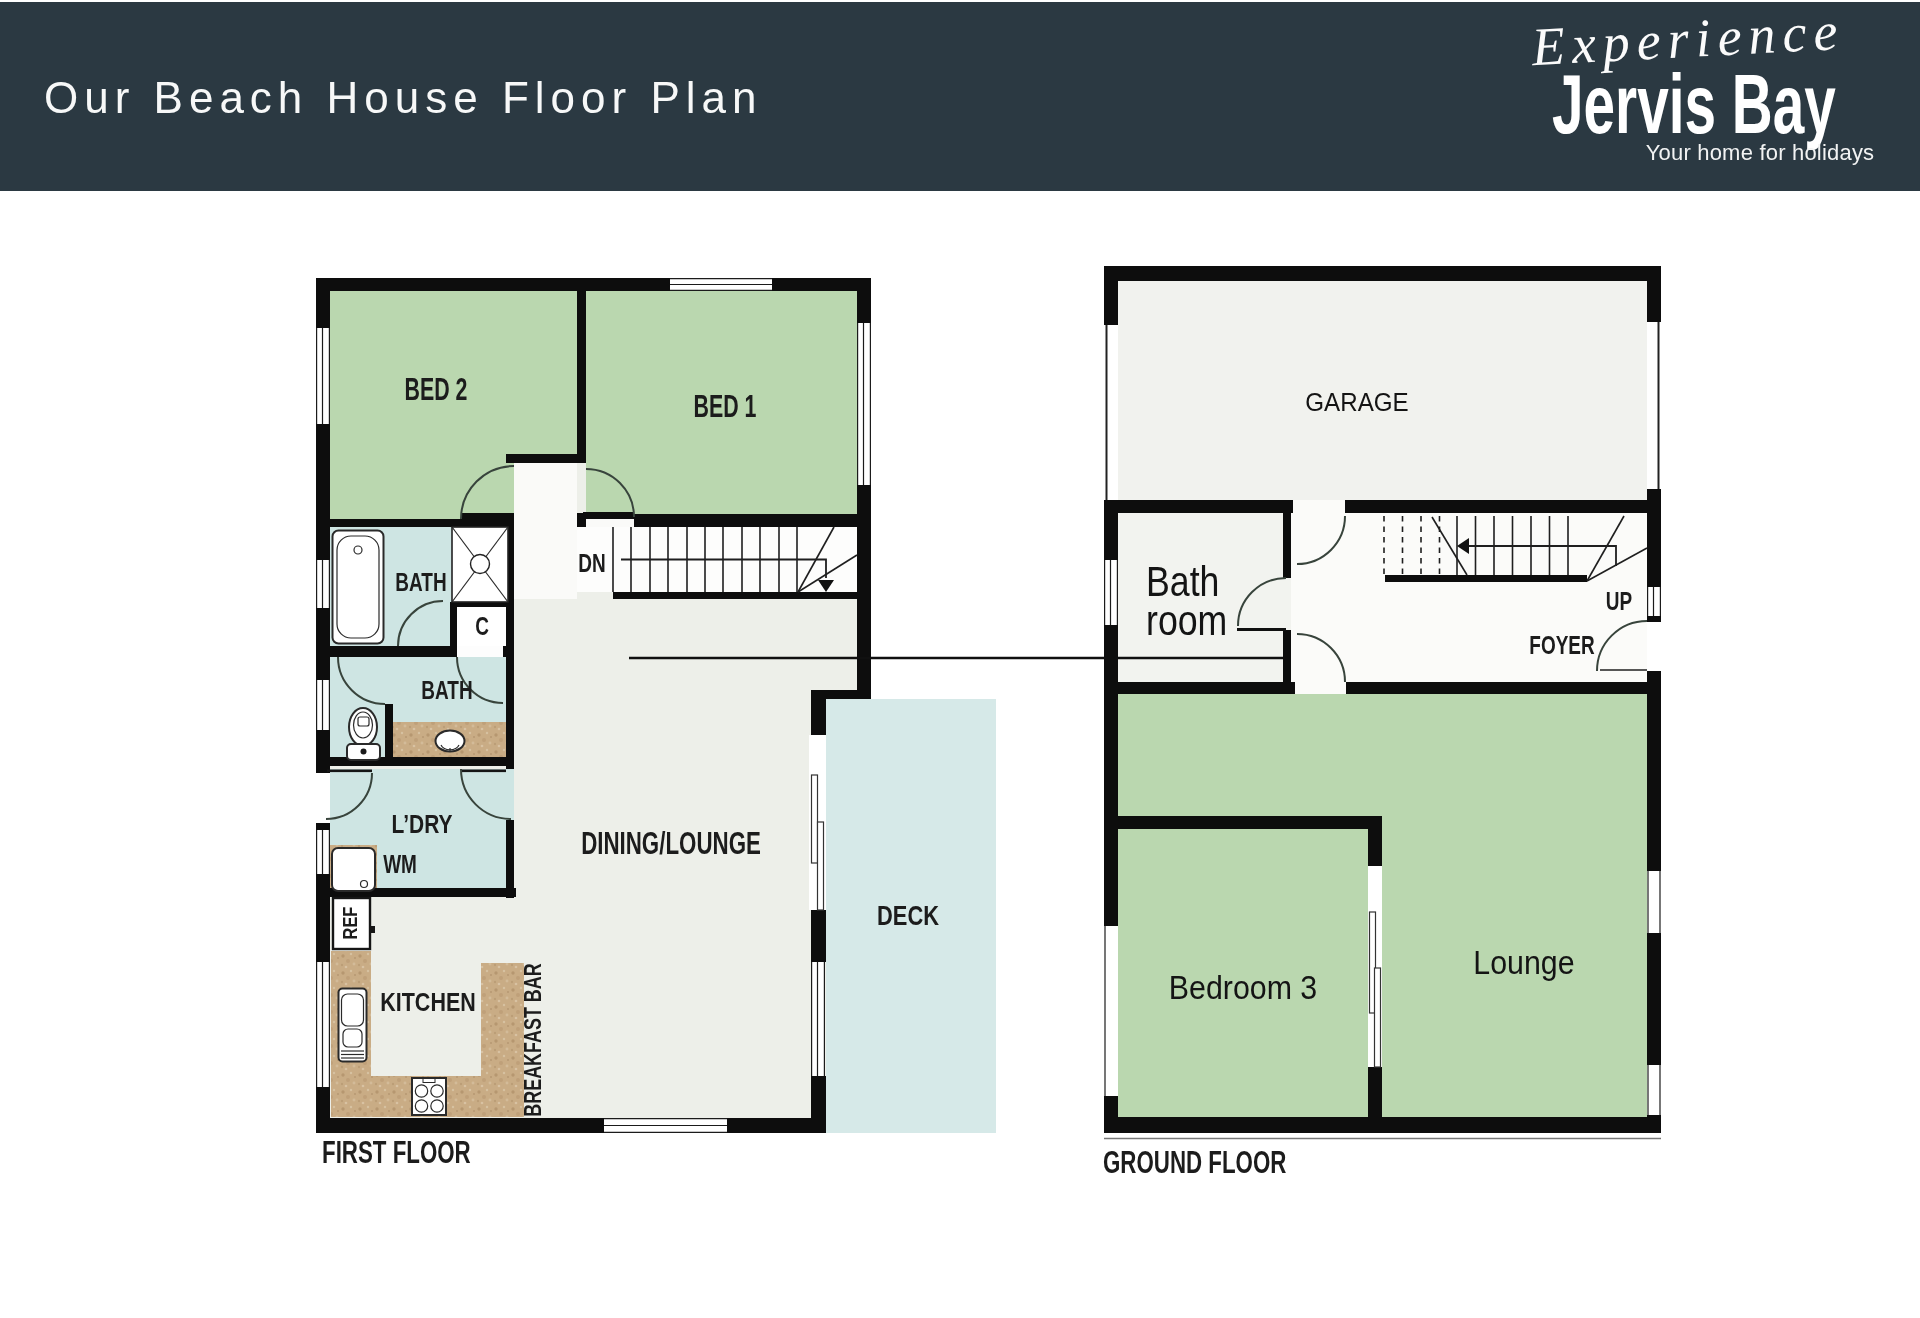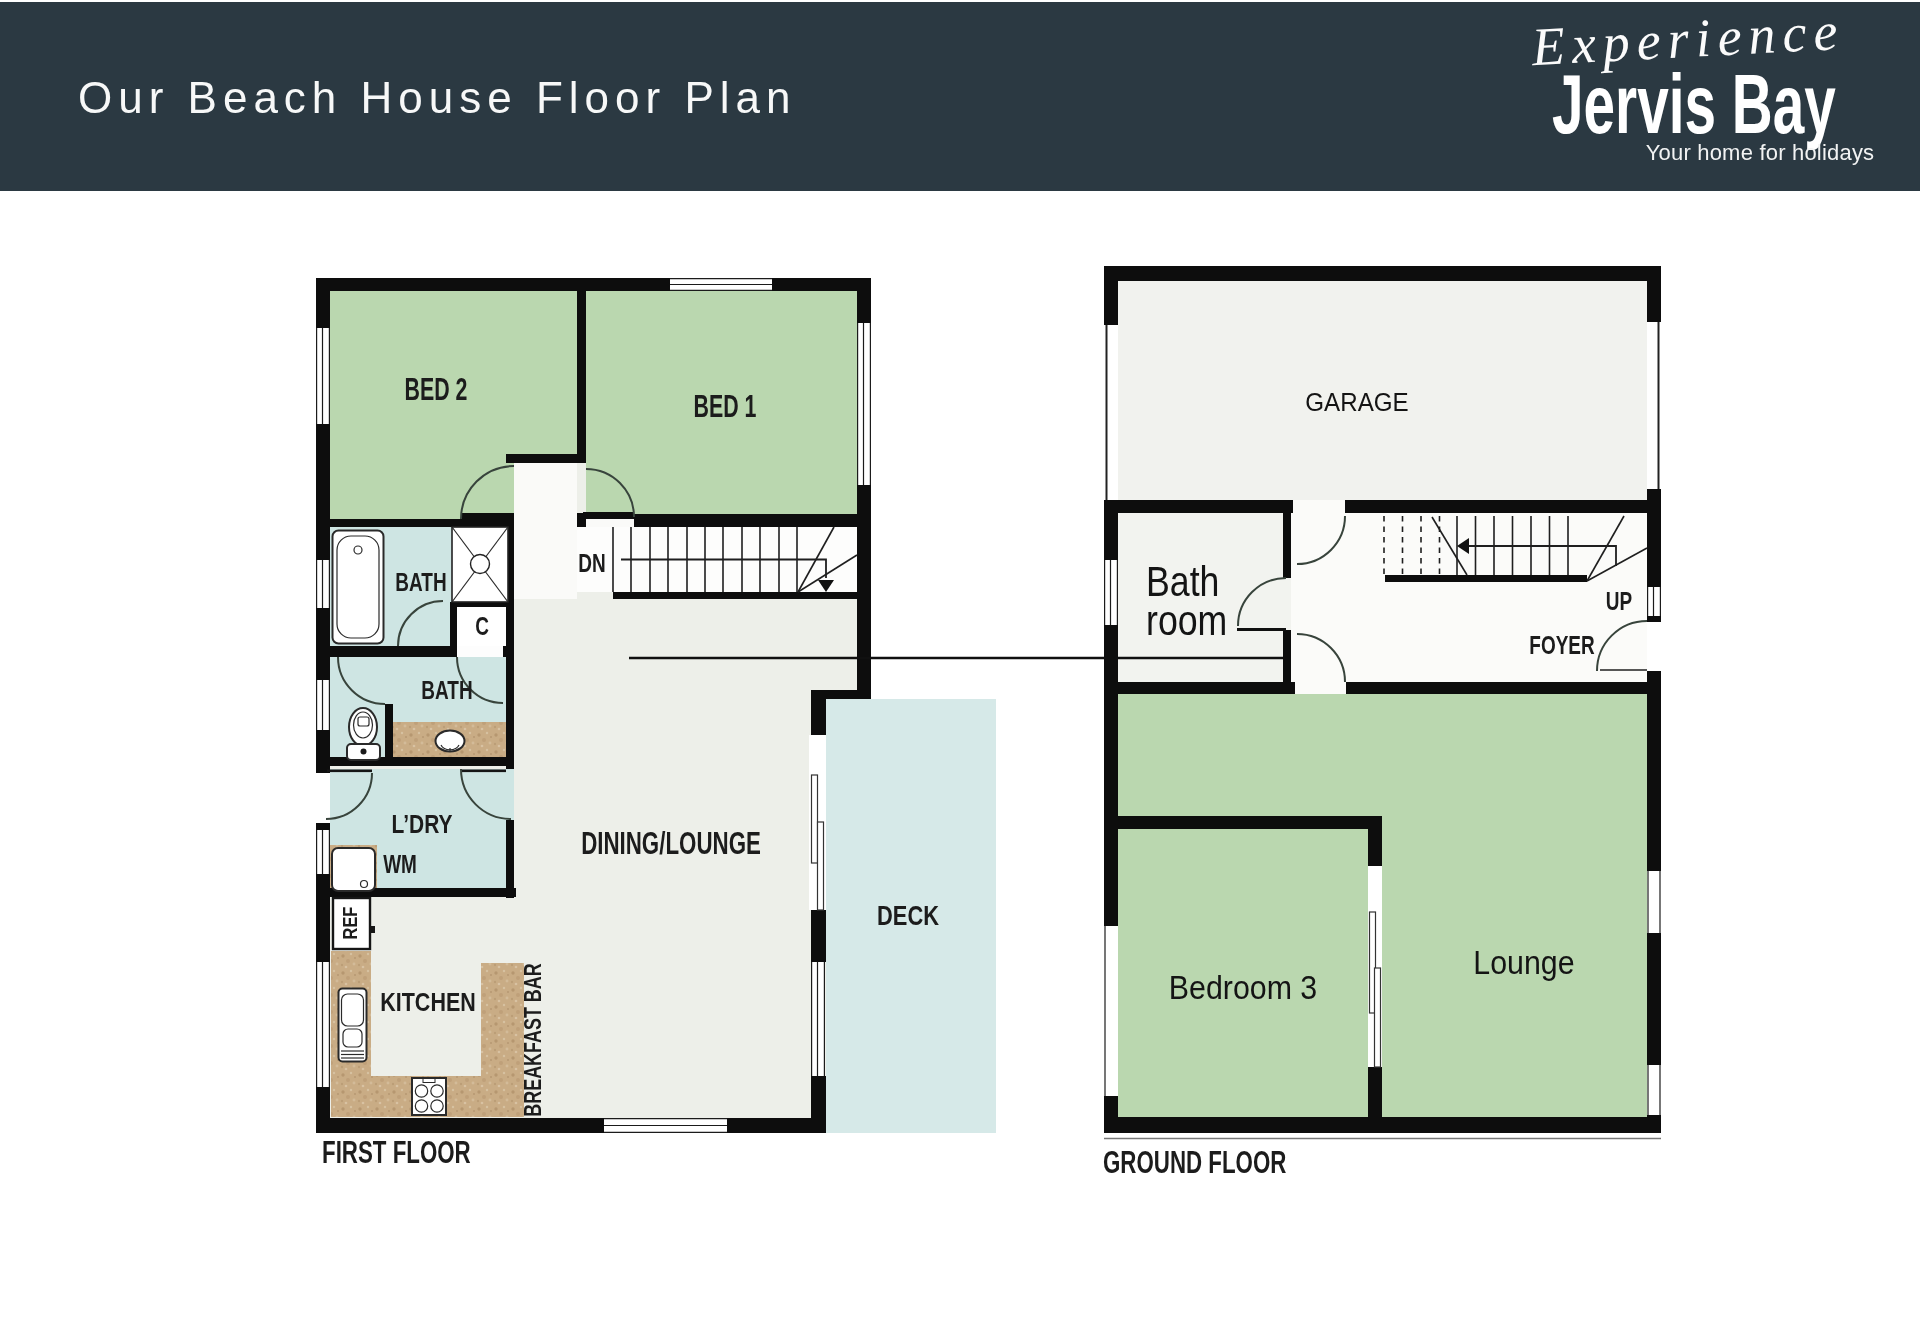--- a/index.html
+++ b/index.html
@@ -4,21 +4,21 @@
 <style>
   html,body{margin:0;padding:0;background:#ffffff;width:1920px;height:1318px;overflow:hidden;}
   body{font-family:"Liberation Sans", sans-serif;position:relative;}
   .abs{position:absolute;}
 </style>
 </head>
 <body>
 
 <div class="abs" style="left:0;top:2px;width:1920px;height:189px;background:#2b3942;"></div>
 
-<div class="abs" style="left:44px;top:73px;color:#f7f8f8;font-size:44px;letter-spacing:6px;font-weight:400;margin-left:34px;">Our Beach House Floor Plan</div>
+<div class="abs" style="left:44px;top:73px;color:#f7f8f8;font-size:44px;letter-spacing:6px;font-weight:400;">Our Beach House Floor Plan</div>
 
 <div class="abs" style="left:1488px;top:12px;width:400px;text-align:center;color:#fbfbfb;font-family:'Liberation Serif',serif;font-style:italic;font-size:54px;letter-spacing:7px;line-height:1;transform:rotate(-3deg);">Experience</div>
 
 <div class="abs" style="left:1487px;top:62px;width:400px;text-align:center;color:#ffffff;font-size:84px;font-weight:bold;line-height:1;transform:scaleX(0.675);">Jervis&nbsp;Bay</div>
 
 <div class="abs" style="left:1560px;top:142px;width:400px;text-align:center;color:#f2f3f3;font-size:22px;letter-spacing:0.2px;line-height:1;">Your home for holidays</div>
 
 <svg class="abs" style="left:0;top:0;" width="1920" height="1318" viewBox="0 0 1920 1318">
 <defs>
 <style>

